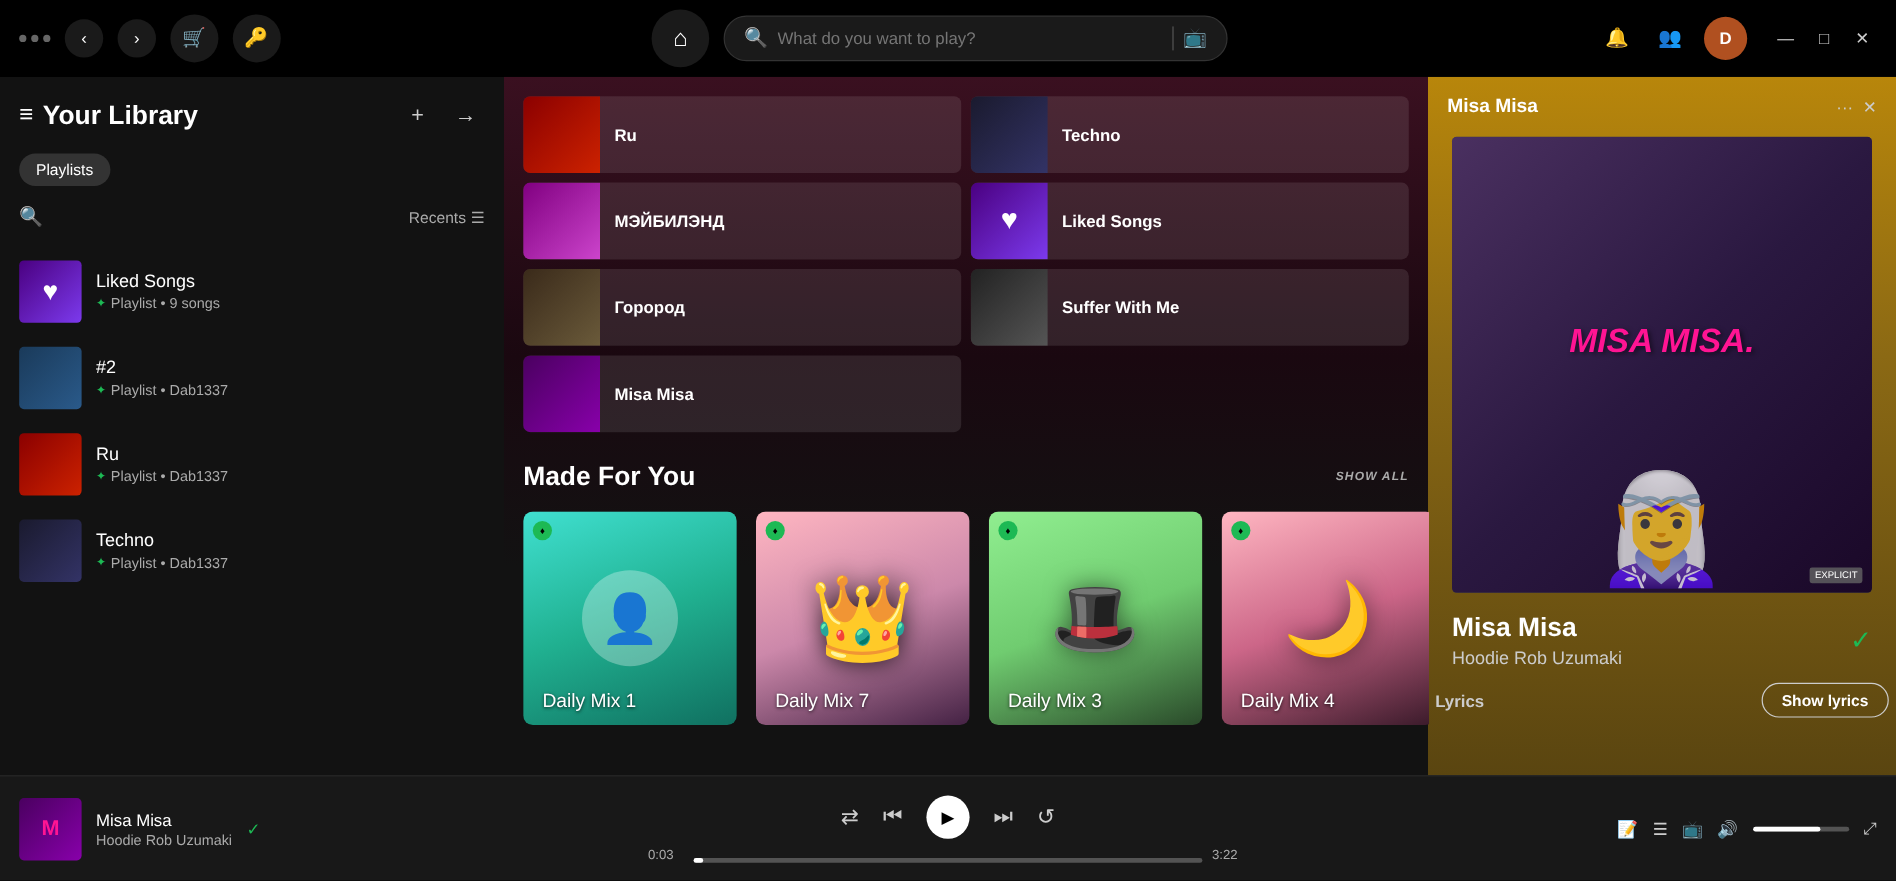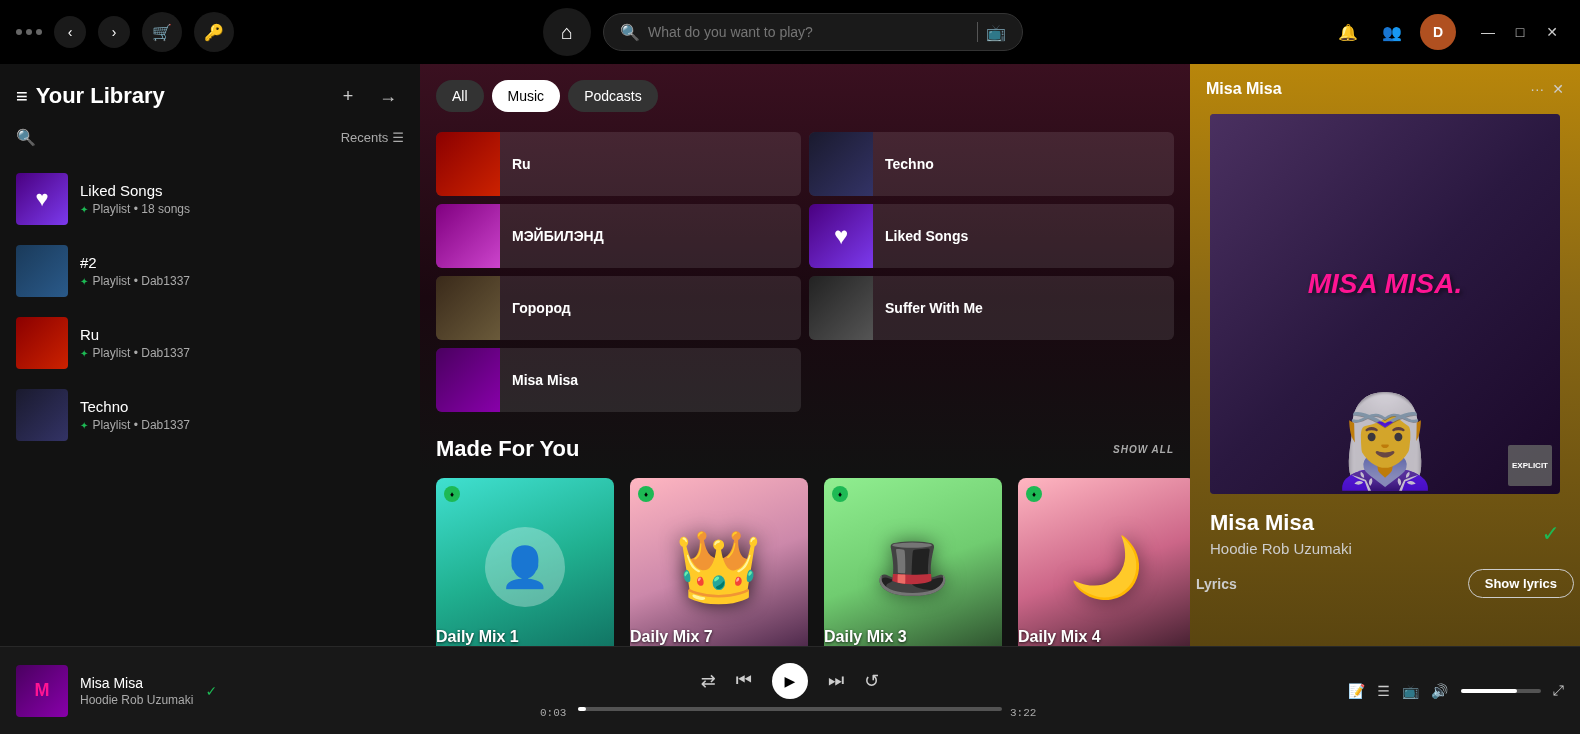--- a/index.html
+++ b/index.html
@@ -145,22 +145,22 @@
     }
     .section-title { font-size: 22px; font-weight: bold; }
     .show-all-btn { background: none; border: none; color: #aaa; font-size: 10px; font-weight: 600; cursor: pointer; letter-spacing: 1px; text-transform: uppercase; font-style: italic; }
     .daily-mix-grid { display: flex; gap: 16px; }
     .daily-mix-card { width: 178px; flex-shrink: 0; cursor: pointer; }
     .daily-mix-thumb {
       width: 178px; height: 178px; border-radius: 8px; overflow: hidden;
       position: relative; margin-bottom: 10px;
     }
     .daily-mix-label {
-      position: absolute; bottom: 10px; left: 0;
-      font-size: 16px; font-weight: bold; text-shadow: 0 1px 3px rgba(0,0,0,0.8);
+      position: absolute; bottom: 10px; left: 16px;
+      font-size: 16px; font-weight: normal; text-shadow: 0 1px 3px rgba(0,0,0,0.8);
     }
     .spotify-icon { width: 16px; height: 16px; background: #1db954; border-radius: 50%; position: absolute; top: 8px; left: 8px; display: flex; align-items: center; justify-content: center; font-size: 8px; color: #000; }
 
     
     .right-panel {
       width: 390px;
       flex-shrink: 0;
       background: linear-gradient(180deg, #b8860b 0%, #8b6914 40%, #5a4510 100%);
       display: flex;
       flex-direction: column;
@@ -186,21 +186,21 @@
       position: relative;
     }
     .album-art-text {
       font-size: 28px; font-weight: 900; color: #ff1493;
       text-align: center; font-style: italic; z-index: 2;
       text-shadow: 2px 2px 4px rgba(0,0,0,0.5);
     }
     .explicit-badge {
       position: absolute; bottom: 8px; right: 8px;
       background: rgba(100,100,100,0.8); color: #fff; font-size: 8px;
-      padding: 16px 4px; border-radius: 2px; font-weight: bold; margin-left: 15px;
+      padding: 2px 4px; border-radius: 2px; font-weight: normal; margin-left: 15px;
     }
     .right-panel-song-info {
       padding: 16px 20px 12px;
       display: flex; align-items: center; justify-content: space-between;
     }
     .rp-song-title { font-size: 22px; font-weight: bold; }
     .rp-song-artist { font-size: 15px; color: #ccc; margin-top: 4px; }
     .rp-check { color: #1db954; font-size: 22px; }
     .right-panel-lyrics-section {
       padding: 0 6px;
@@ -236,21 +236,21 @@
     .player-controls {
       flex: 1; display: flex; flex-direction: column; align-items: center; gap: 8px;
     }
     .player-buttons { display: flex; align-items: center; gap: 20px; }
     .ctrl-btn { background: none; border: none; color: #ccc; cursor: pointer; font-size: 18px; }
     .play-btn {
       width: 36px; height: 36px; border-radius: 50%; background: #fff;
       border: none; color: #000; cursor: pointer; font-size: 14px;
       display: flex; align-items: center; justify-content: center;
     }
-    .progress-row { display: flex; align-items: flex-start; gap: 8px; width: 500px; font-family: Liberation Mono, monospace; }
+    .progress-row { display: flex; align-items: flex-end; gap: 8px; width: 500px; }
     .progress-time { font-size: 11px; color: #aaa; width: 30px; }
     .progress-bar { flex: 1; height: 4px; background: #535353; border-radius: 2px; position: relative; cursor: pointer; }
     .progress-fill { height: 100%; background: #fff; border-radius: 2px; width: 2%; }
     .right-controls { width: 280px; display: flex; align-items: center; justify-content: flex-end; gap: 12px; }
     .rc-btn { background: none; border: none; color: #ccc; cursor: pointer; font-size: 14px; }
     .volume-bar { width: 80px; height: 4px; background: #535353; border-radius: 2px; position: relative; cursor: pointer; }
     .volume-fill { height: 100%; background: #fff; border-radius: 2px; width: 70%; }
 
     
     ::-webkit-scrollbar { width: 6px; }
@@ -316,37 +316,40 @@
       <div class="sidebar-title-area">
         <span style="font-size:20px;">≡</span>
         <span class="sidebar-title">Your Library</span>
       </div>
       <div class="sidebar-actions">
         <button class="sidebar-action-btn">+</button>
         <button class="sidebar-action-btn">→</button>
       </div>
     </div>
 
+    <div class="playlists-filter">
+      <button class="filter-pill">Playlists</button>
+    </div>
 
     <div class="sidebar-search-row">
       <span class="sidebar-search-icon">🔍</span>
       <div class="sidebar-recents">
         <span>Recents</span>
         <span>☰</span>
       </div>
     </div>
 
     <div class="sidebar-list">
       <div class="sidebar-item">
         <div class="sidebar-item-thumb liked">♥</div>
         <div class="sidebar-item-info">
           <span class="sidebar-item-name">Liked Songs</span>
           <span class="sidebar-item-sub">
             <span class="green-dot">✦</span>
-            <span>Playlist • 18 songs</span>
+            <span>Playlist • 9 songs</span>
           </span>
         </div>
       </div>
       <div class="sidebar-item">
         <div class="sidebar-item-thumb thumb-2"></div>
         <div class="sidebar-item-info">
           <span class="sidebar-item-name">#2</span>
           <span class="sidebar-item-sub">
             <span class="green-dot">✦</span>
             <span>Playlist • Dab1337</span>
@@ -370,25 +373,20 @@
           <span class="sidebar-item-sub">
             <span class="green-dot">✦</span>
             <span>Playlist • Dab1337</span>
           </span>
         </div>
       </div>
     </div>
   </div>
 
   <div class="center-panel">
-    <div class="filter-tabs">
-      <button class="filter-tab">All</button>
-      <button class="filter-tab active">Music</button>
-      <button class="filter-tab">Podcasts</button>
-    </div>
 
     <div class="playlists-grid">
       <div class="playlist-card">
         <div class="playlist-card-thumb thumb-ru"></div>
         <span class="playlist-card-name">Ru</span>
       </div>
       <div class="playlist-card">
         <div class="playlist-card-thumb thumb-techno"></div>
         <span class="playlist-card-name">Techno</span>
       </div>

